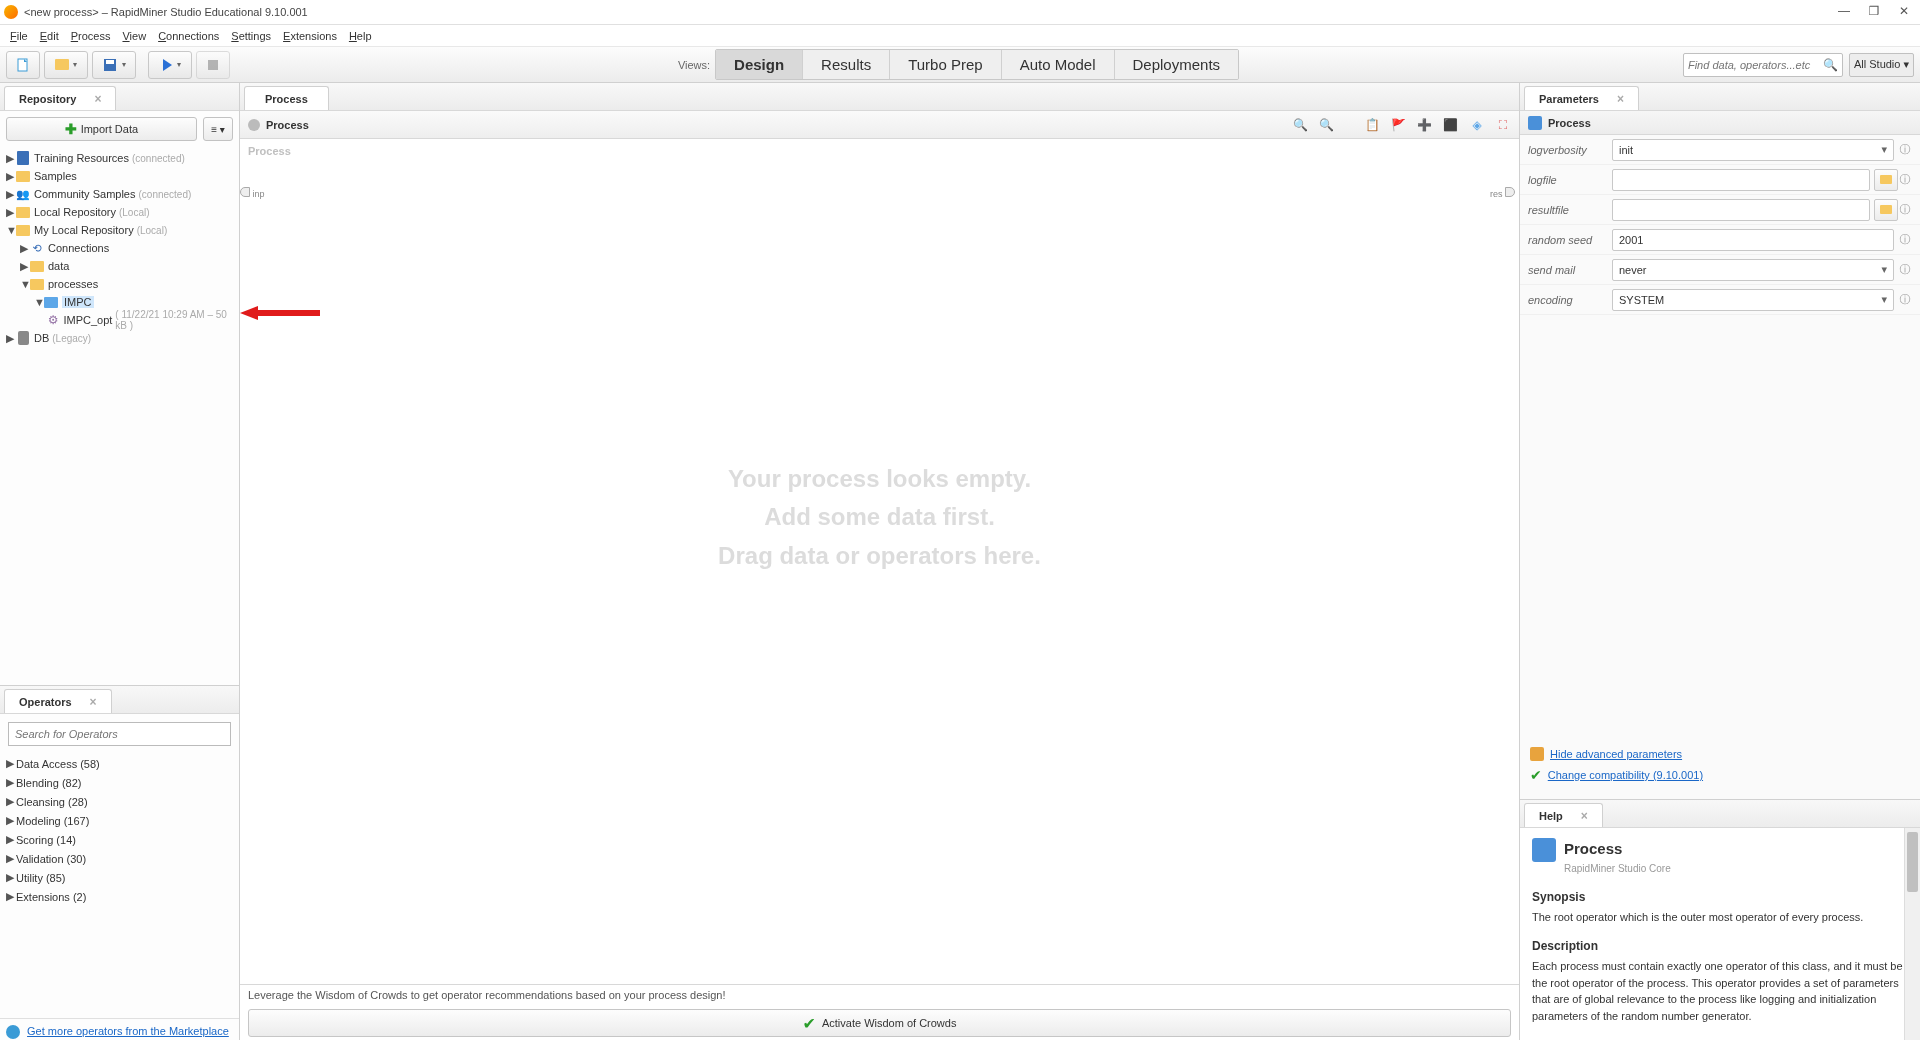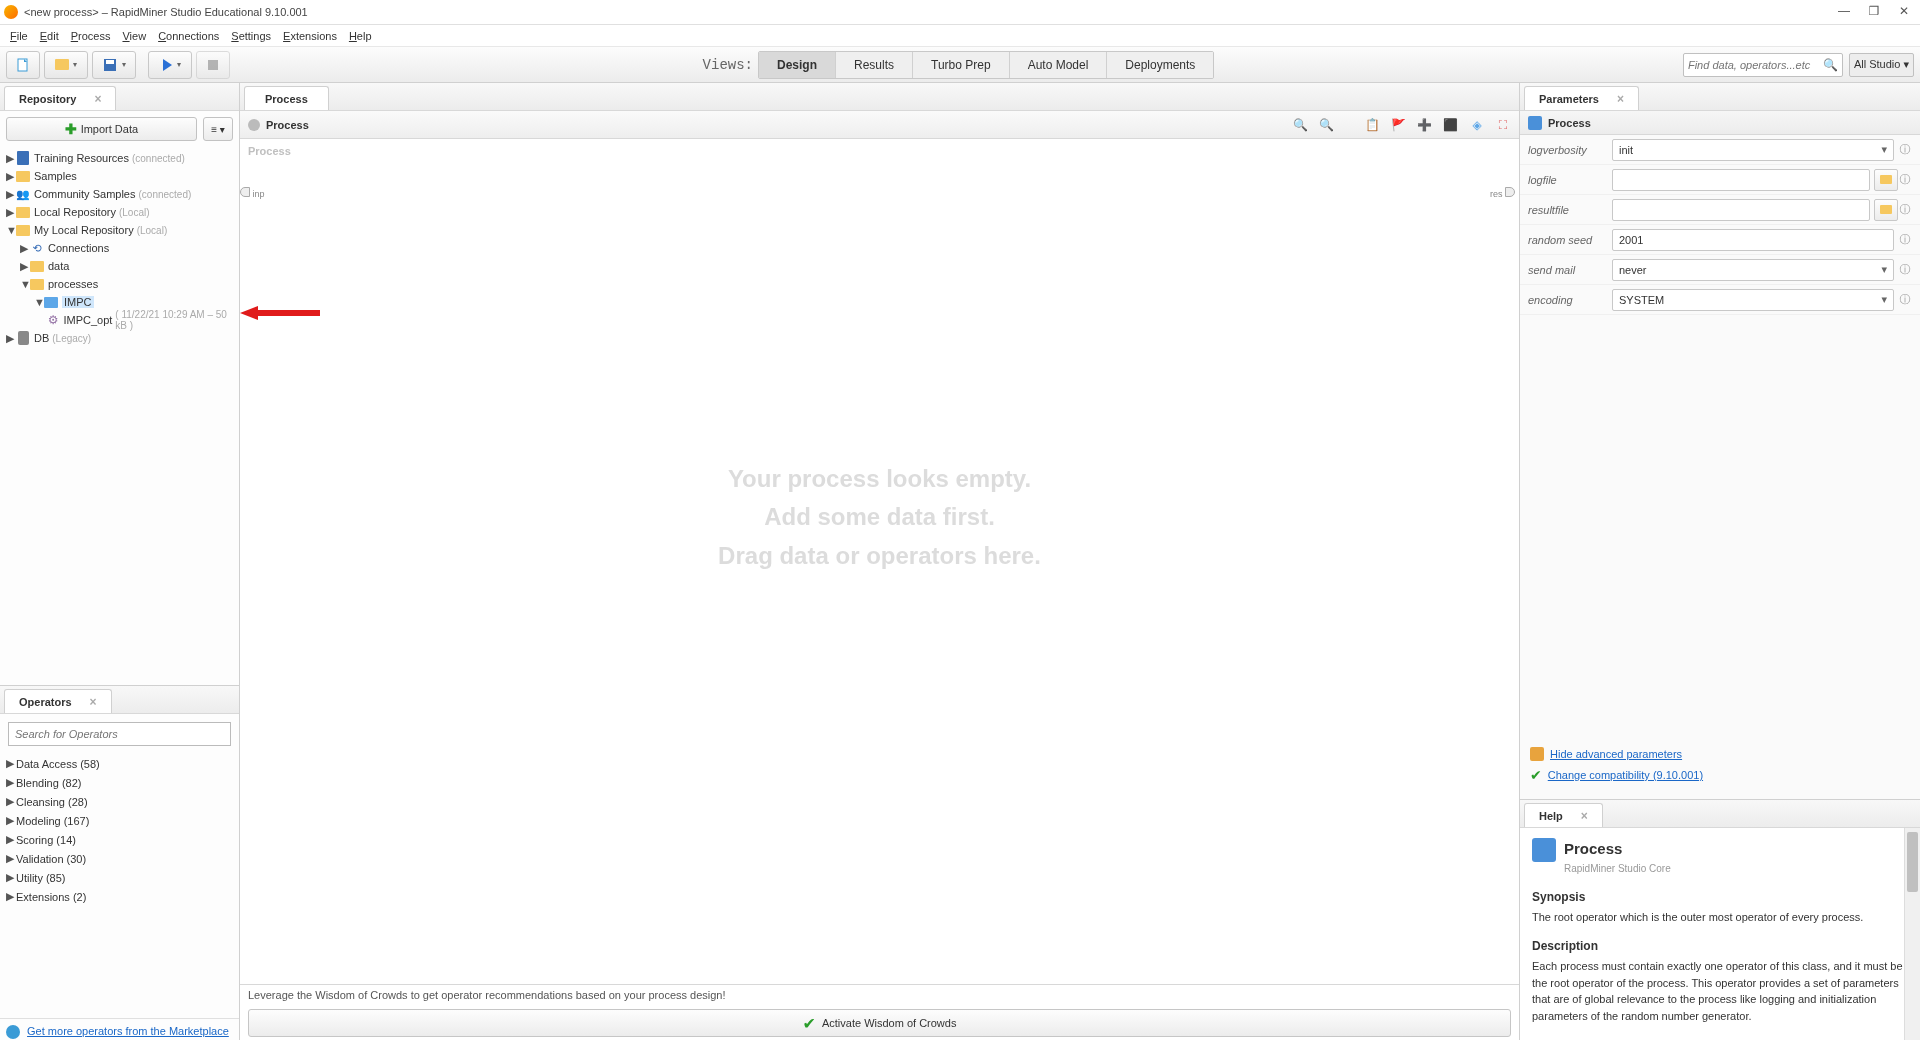--- a/index.html
+++ b/index.html
@@ -13,23 +13,23 @@
 
 
 .menubar { background: #fff; height: 22px; display:flex; align-items:center; padding: 0 4px; border-bottom: 1px solid #e8e8e8; }
 .menubar span.menu-item { margin: 0 6px; font-size:11px; text-decoration: underline; text-decoration-color: transparent; }
 .menubar span.menu-item::first-letter { text-decoration: underline; }
 
 
 .toolbar { background: linear-gradient(#fcfcfc,#ececec); height: 36px; display:flex; align-items:center; padding: 0 6px; border-bottom: 1px solid #d0d0d0; position: relative; }
 .tool-btn { width:34px; height:28px; background: linear-gradient(#fdfdfd,#e8e8e8); border:1px solid #c8c8c8; border-radius:3px; margin-right:4px; display:flex; align-items:center; justify-content:center; }
 .tool-btn.split { width:44px; }
-.views-label { margin-left: auto; font-size:14px; color:#666; margin-right:5px;font-family:Liberation Mono, monospace;}
+.views-label { margin-left: auto; font-size:11px; color:#666; margin-right:5px;}
 .view-tabs { display:flex; border:1px solid #c8c8c8; border-radius:2px; overflow:hidden; }
-.view-tab { padding: 6px 18px; background:#efefef; font-size:12px; border-right:1px solid #d0d0d0; }
+.view-tab { padding: 6px 18px; background:#efefef; font-size:15px; border-right:1px solid #d0d0d0; }
 .view-tab.active { background:#d9d9d9; font-weight:bold; }
 .view-tab:last-child { border-right:none;}
 .search-box { width:160px; height:24px; border:1px solid #c0c0c0; background:#fff; display:flex; align-items:center; padding: 0 4px; border-radius:2px; }
 .search-box input { border:none; outline:none; width:100%; font-size:11px; color:#888; font-style:italic; }
 .all-studio { margin-left:6px; height:24px; padding: 0 4px; border:1px solid #c0c0c0; background:#ededed; border-radius:2px; font-size:11px; display:flex; align-items:center;}
 
 
 .main { display:flex; height: calc(100vh - 78px); }
 .left-col { width: 240px; display:flex; flex-direction:column; border-right:1px solid #d0d0d0; background:#fdfdfd; }
 .center-col { flex:1; display:flex; flex-direction:column; border-right:1px solid #d0d0d0; background:#fff; }

